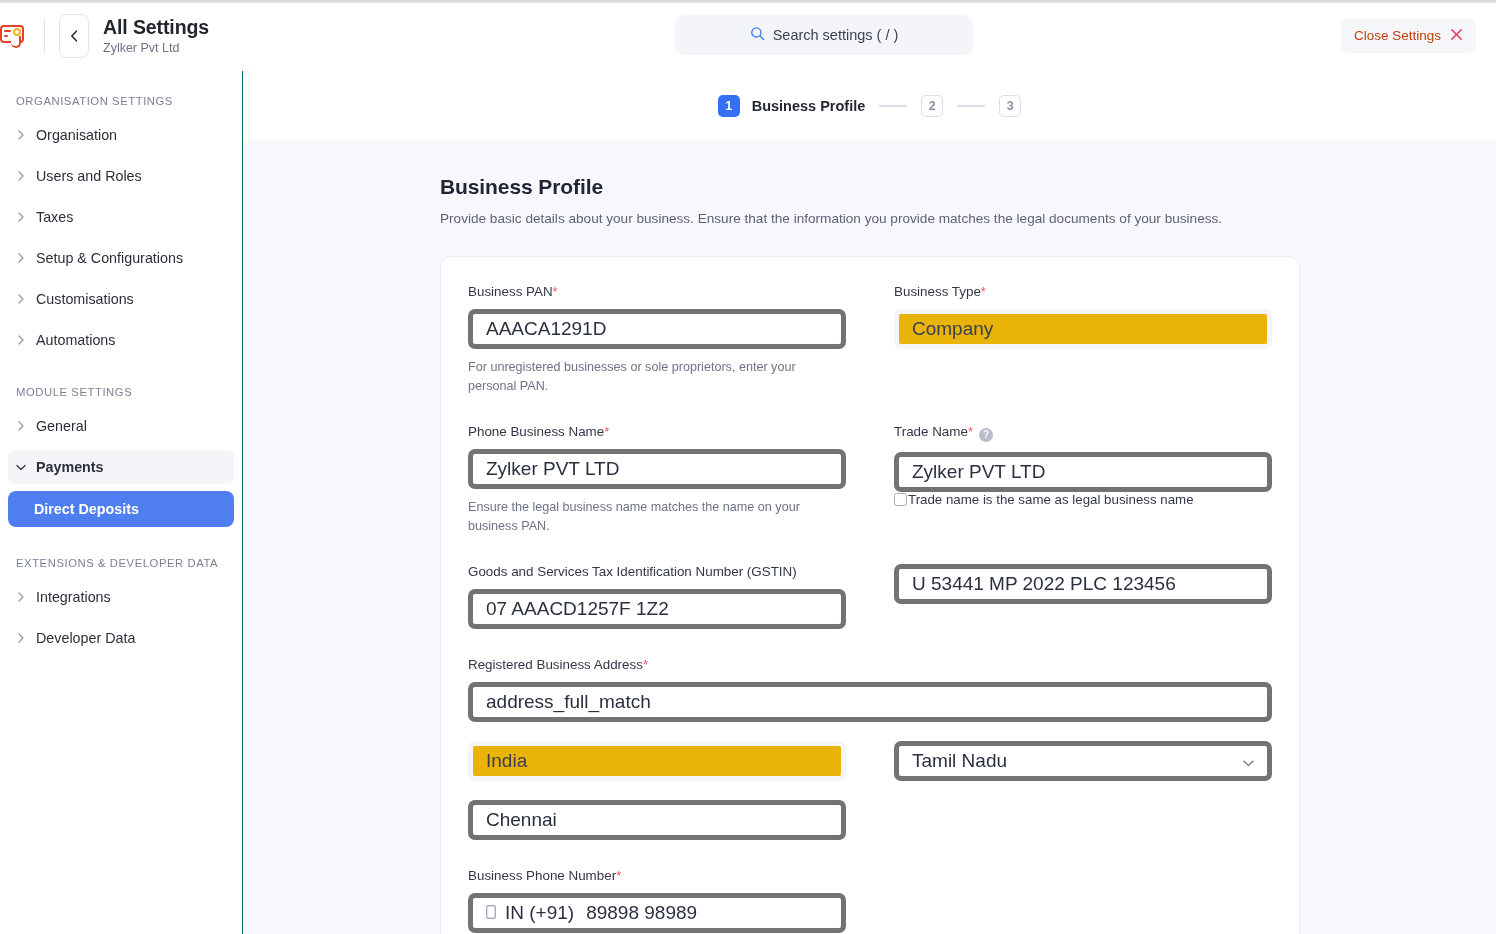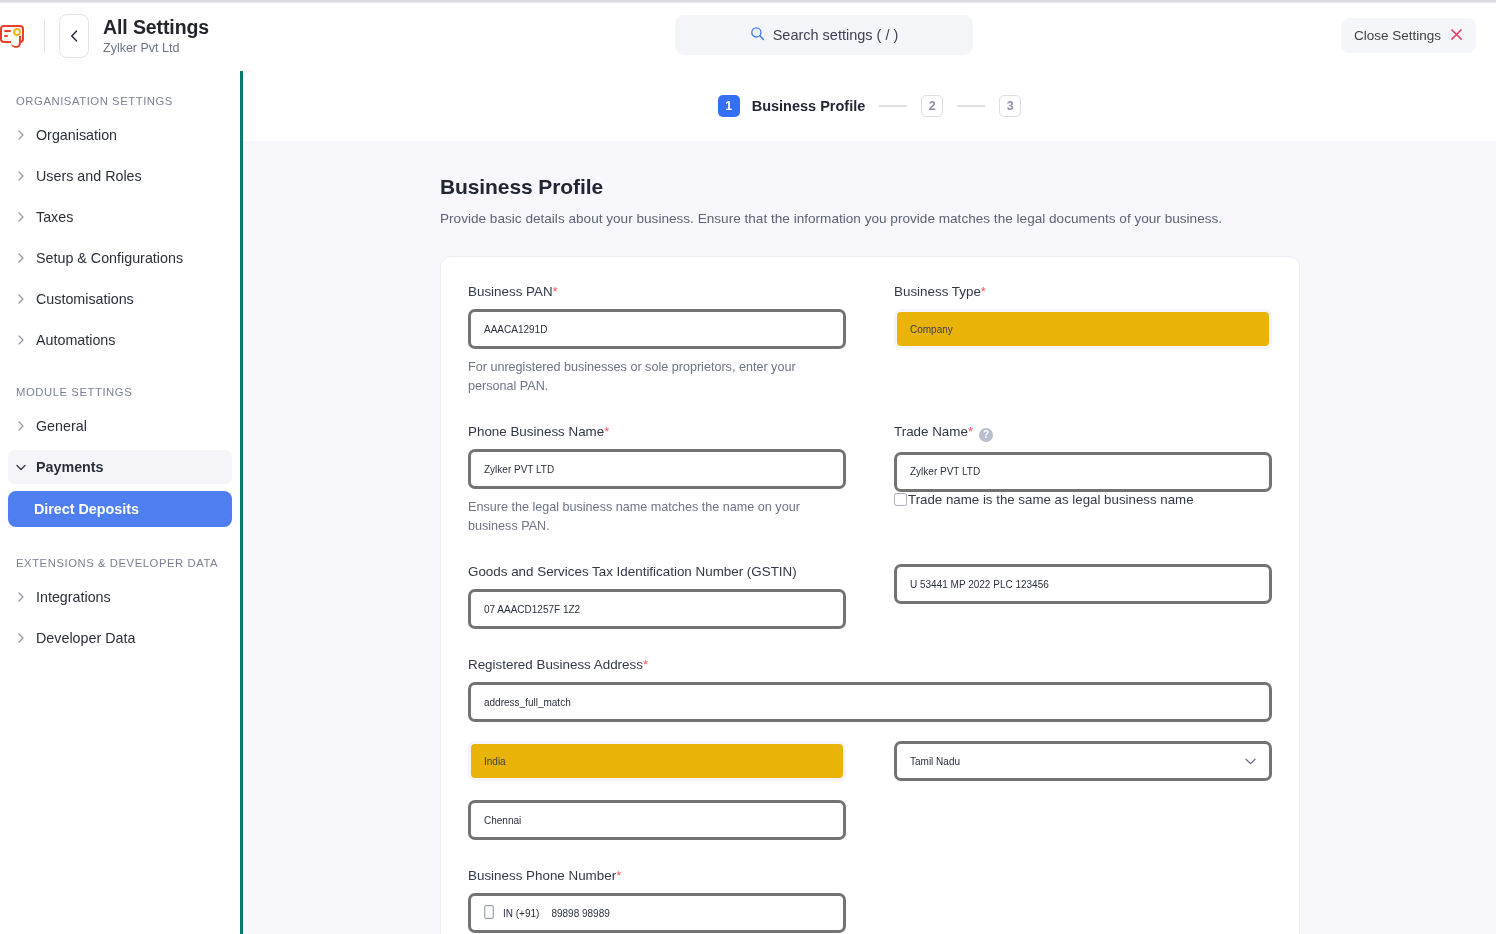--- a/index.html
+++ b/index.html
@@ -60,26 +60,26 @@
     display: flex; align-items: center; justify-content: center; gap: 8px;
     cursor: text;
   }
   .search-box .stext { font-size: 14.5px; color: #3d4152; }
 
   .close-settings {
     position: absolute; right: 20px; top: 18px; height: 35px;
     background: #f5f6fa; border-radius: 8px; padding: 0 13px;
     display: flex; align-items: center; gap: 9px; cursor: pointer;
   }
-  .close-settings .ctext { font-size: 13.5px; color: #404040; }
+  .close-settings .ctext { font-size: 13.5px; color: #c2410c; }
 
   
   .sidebar {
     position: absolute; left: 0; top: 71px; width: 243px; height: 863px;
-    background: #ffffff; border-right: 3px solid #0f766e;
+    background: #ffffff; border-right: 1px solid #0f766e;
     padding-top: 24px; overflow: hidden;
   }
   .sec-label {
     font-size: 11.3px; letter-spacing: 0.55px; color: #7c8196;
     padding: 0 16px; margin-bottom: 11px; text-transform: uppercase;
   }
   .nav-item {
     display: flex; align-items: center; gap: 10px;
     height: 34px; margin: 0 8px 7px 8px; padding: 0 8px;
     border-radius: 7px; cursor: pointer;
@@ -136,24 +136,24 @@
   .field { margin-bottom: 0; }
   .flabel { font-size: 13.4px; color: #333848; margin-bottom: 10px; display: block; }
   .req { color: #f2555a; font-size: 13px; }
   .help-ico {
     display: inline-flex; width: 14px; height: 14px; border-radius: 50%;
     background: #b9bdcc; color: #fff; font-size: 10px; font-weight: 700;
     align-items: center; justify-content: center; margin-left: 6px;
     vertical-align: -2px; cursor: pointer;
   }
   .input {
-    width: 100%; height: 40px; border: 3px solid #737373; border-radius: 7px;
+    width: 100%; height: 40px; border: 5px solid #737373; border-radius: 7px;
     background: #fff; padding: 0 13px;
     display: flex; align-items: center;
-    font-size: 10px; color: #2b3040;
+    font-size: 19px; color: #2b3040;
   }
   .input.disabled { background: #eab308; border-color: #f4f4f9; color: #3b4050; }
   .input.wide { width: 100%; }
   .input.select { justify-content: space-between; cursor: pointer; }
   .hint { font-size: 12.6px; color: #6e7387; margin-top: 9px; line-height: 19px; max-width: 340px; }
   .rowgap { height: 28px; }
   .chk-row { display: flex; align-items: center; gap: 1px; cursor: pointer; }
   .chk { width: 13px; height: 13px; border: 1.3px solid #a9aec0; border-radius: 2.5px; background:#fff; flex:none;}
   .chk-lbl { font-size: 13.3px; color: #343949; }
   .phone-prefix { display: flex; align-items: center; gap: 9px; padding-right: 12px; }

